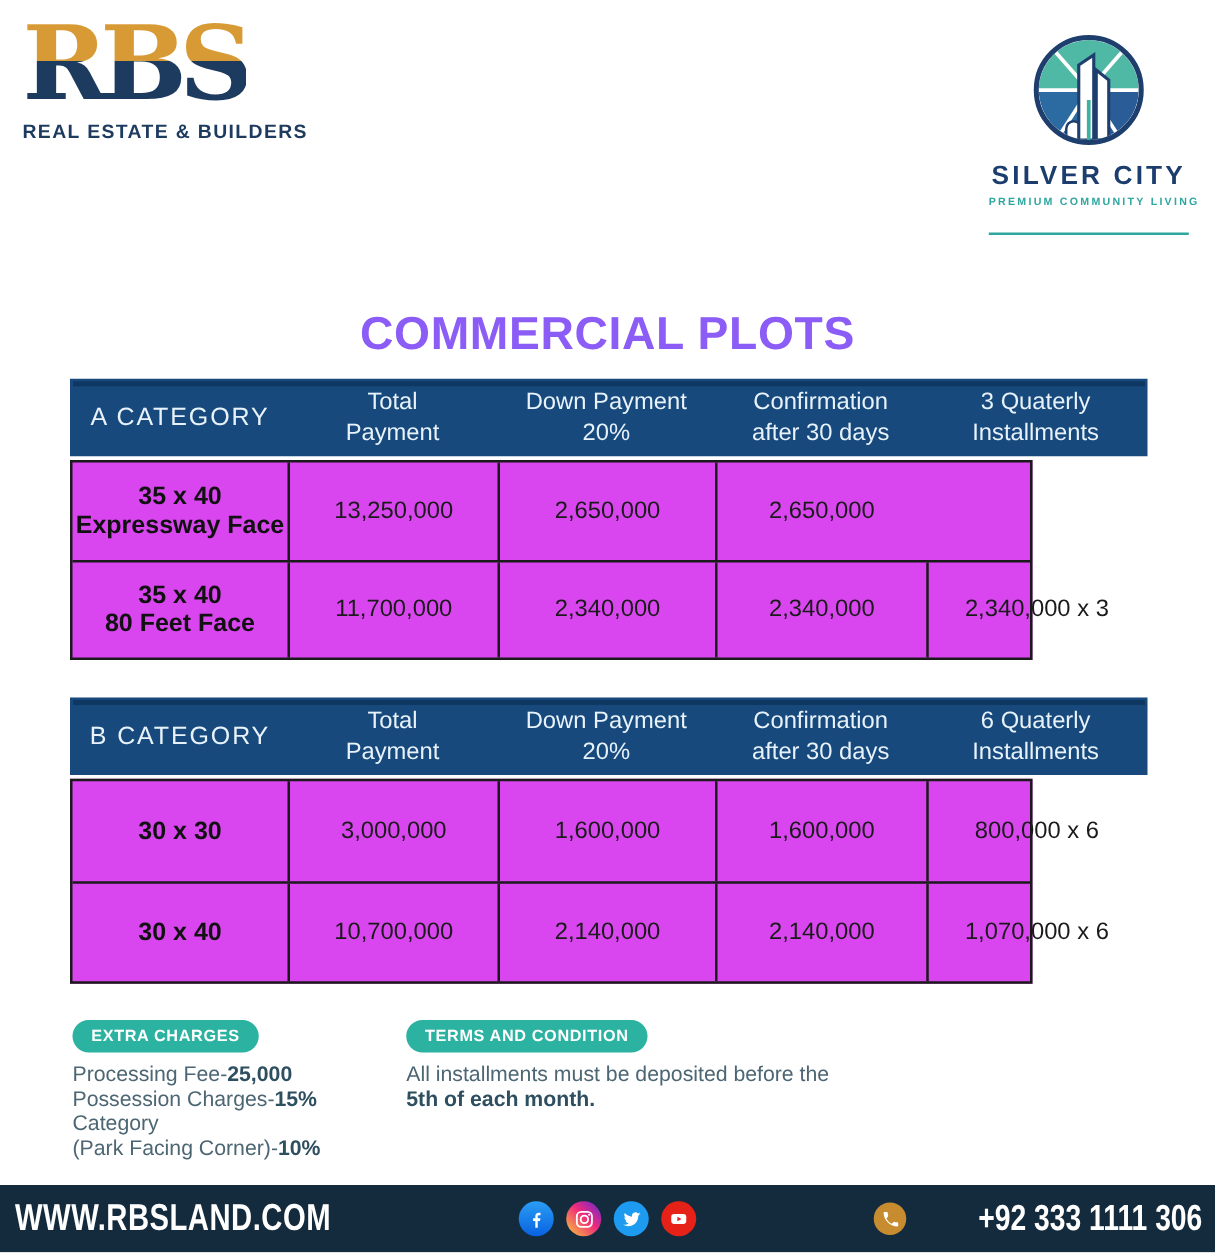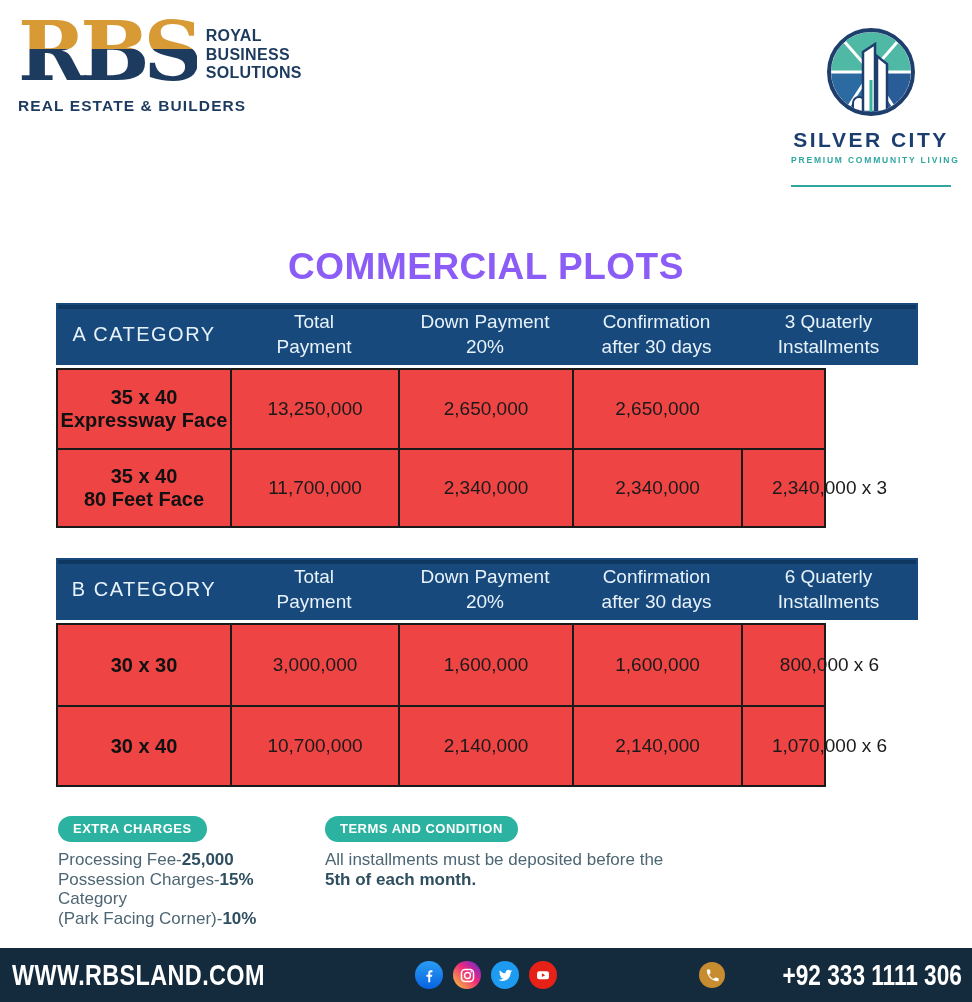--- a/index.html
+++ b/index.html
@@ -39,21 +39,21 @@
   .thead {
     display:grid; grid-template-columns:172px 168px 174px 169px 175px;
     width:862px; height:62px; background:#17497c; border:2px solid transparent;
     box-shadow:inset 0 4px 0 rgba(8,40,75,.55);
     align-items:center;
   }
   .th { text-align:center; color:#e7f2fa; font-size:19px; line-height:25px; }
   .th .cat { font-size:20px; letter-spacing:1.5px; }
   .th span { display:block; }
   .tbody {
-    margin-top:3px; width:770px; border:2px solid #1a1a1a; background:#ef4444;
+    margin-top:3px; width:770px; border:2px solid #1a1a1a; background:#d946ef;
   }
   .trow { display:grid; grid-template-columns:172px 168px 174px 169px 175px; }
   .trow + .trow { border-top:2px solid #1a1a1a; }
   .ptable-a .trow { height:78px; } .ptable-b .trow { height:80px; }
   .td {
     display:flex; flex-direction:column; justify-content:center; align-items:center;
     text-align:center; color:#1a1a1a; font-size:19px;
   }
   .td + .td { border-left:2px solid #1a1a1a; }
   .td-label { font-weight:bold; font-size:20px; line-height:23px; color:#111; }
@@ -93,25 +93,20 @@
     transform:scaleX(.78); transform-origin:right center; white-space:nowrap; }
 </style>
 </head>
 <body>
 
 <div class="page">
 
   <div class="rbs-logo">
     <div class="rbs-top">
       <div class="rbs-monogram">RBS</div>
-      <div class="rbs-name">
-        <div>ROYAL</div>
-        <div>BUSINESS</div>
-        <div>SOLUTIONS</div>
-      </div>
     </div>
     <div class="rbs-tagline">REAL ESTATE &amp; BUILDERS</div>
   </div>
 
   <div class="sc-logo">
     <svg width="96" height="96" viewBox="0 0 96 96">
       <defs>
           <clipPath id="scclip">
             <circle cx="48" cy="50" r="40"></circle>
           </clipPath>

